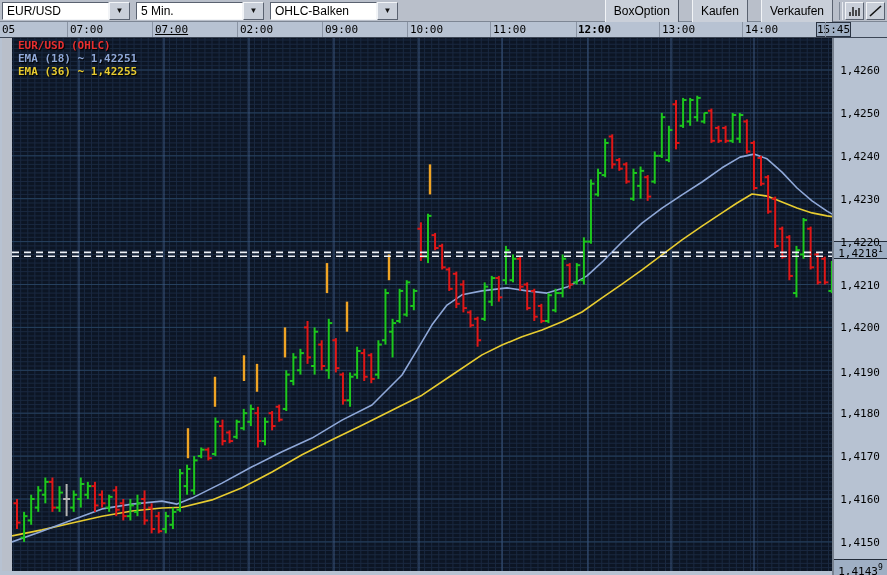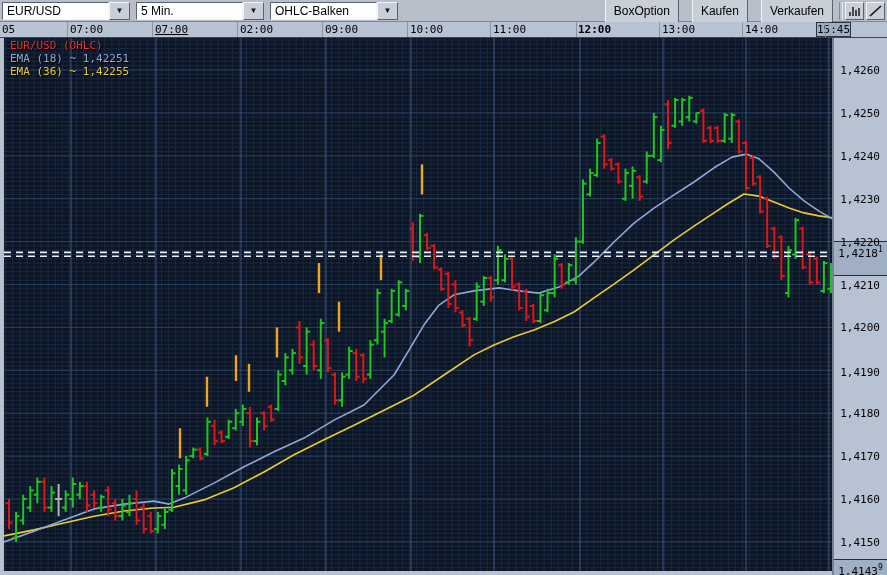--- a/index.html
+++ b/index.html
@@ -20,21 +20,21 @@
 
   
   .timeaxis{position:absolute;left:0;top:22px;width:887px;height:16px;background:#b7c2d2;
             border-bottom:1px solid #3c4656;box-sizing:border-box;font-family:"DejaVu Sans Mono",monospace;}
   .t-label{position:absolute;top:1px;font-size:11px;color:#000;white-space:nowrap;}
   .t-sep{position:absolute;top:0;width:1px;height:15px;background:#8a94a4;}
   .t-current{position:absolute;top:0;height:15px;background:#9fafc4;border:1px solid #2a3342;
              font-size:11px;color:#000;text-align:center;line-height:14px;box-sizing:border-box;}
 
   
-  .chart{position:absolute;left:4px;top:38px;width:832px;height:537px;background:#0c1524;}
+  .chart{position:absolute;left:12px;top:38px;width:832px;height:537px;background:#0c1524;font-weight:bold;}
   .chart svg{position:absolute;left:0;top:0;}
   .edge-left{position:absolute;left:0;top:38px;width:2px;height:537px;background:#b7c2d2;}
   .edge-bottom{position:absolute;left:0;top:571px;width:832px;height:4px;background:#b7c2d2;}
 
   .legend{position:absolute;left:6px;top:1px;font-family:"DejaVu Sans Mono",monospace;font-size:11px;line-height:13px;}
   .legend div{white-space:nowrap;text-shadow:1px 1px 1px #000;}
 
   
   .paxis{position:absolute;left:832px;top:38px;width:55px;height:537px;background:#b7c2d2;
          border-left:2px solid #77818f;box-sizing:border-box;font-family:"DejaVu Sans Mono",monospace;}
@@ -742,21 +742,21 @@
     <div class="legend">
       <div id="leg-sym" style="color: rgb(232, 48, 48);">EUR/USD (OHLC)</div>
       <div id="leg-e18" style="color: rgb(143, 168, 216);">EMA (18) ~ 1,42251</div>
       <div id="leg-e36" style="color: rgb(232, 204, 48);">EMA (36) ~ 1,42255</div>
     </div>
   </div>
   <div class="edge-left"></div>
   <div class="edge-bottom"></div>
 
   <div class="paxis" id="paxis">
-    <div class="p-box" id="pcurrent" style="top: 202.751px; height: 35px; line-height: 16px;">
+    <div class="p-box" id="pcurrent" style="top: 202.751px; height: 18px; line-height: 16px;">
       <span>1,4218</span><sup>1</sup>
     </div>
     <div class="p-box" id="plow" style="top: 521.069px; height: 25px; line-height: 16px;">
       <span>1,4143</span><sup>9</sup>
     </div>
   <div class="p-tick" style="top: 26px;">1,4260</div>
       <div class="p-tick" style="top: 68.9px;">1,4250</div>
       <div class="p-tick" style="top: 111.8px;">1,4240</div>
       <div class="p-tick" style="top: 154.7px;">1,4230</div>
       <div class="p-tick" style="top: 197.6px;">1,4220</div>

